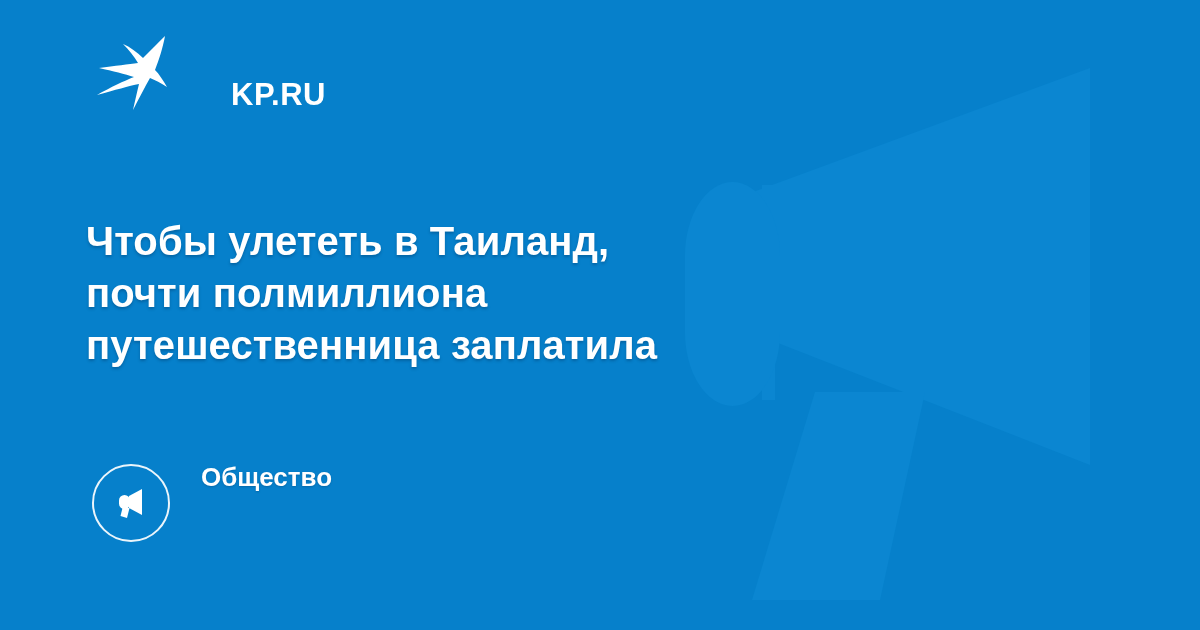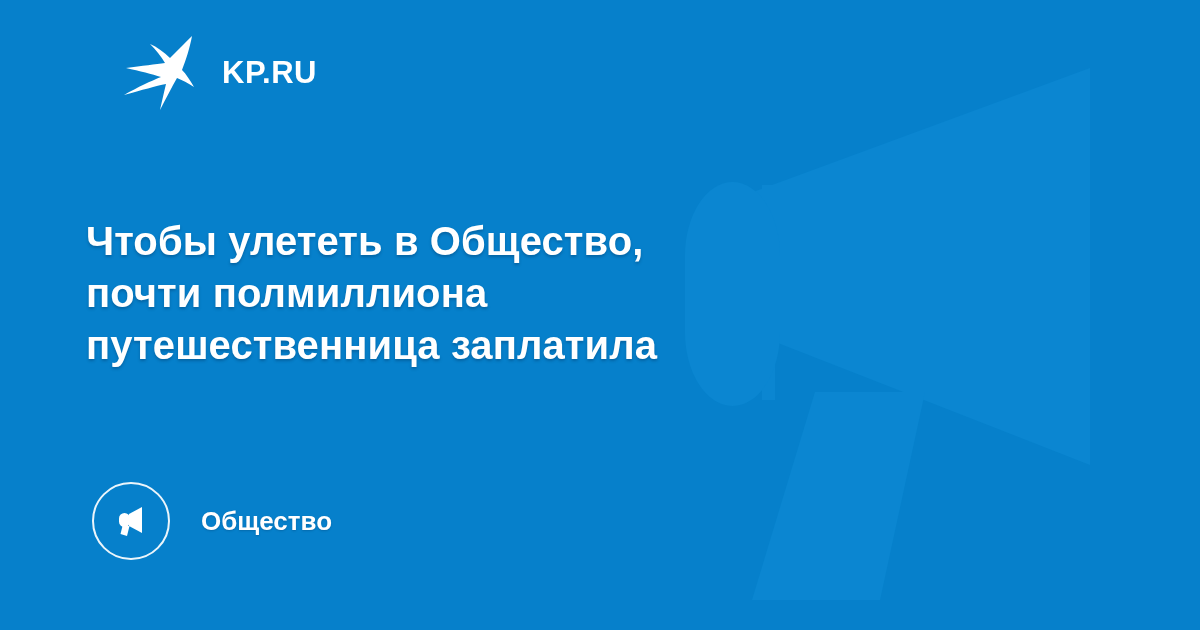--- a/index.html
+++ b/index.html
@@ -29,25 +29,26 @@
     left: 0;
     top: 0;
     width: 1200px;
     height: 630px;
     pointer-events: none;
   }
 
   
   .brand {
     position: absolute;
-    left: 120px;
+    left: 93px;
     top: 34px;
     display: flex;
-    align-items: center;
+    align-items: flex-end;
     height: 76px;
+    gap: 36px;
   }
   .brand-mark {
     width: 78px;
     height: 76px;
     display: block;
     flex: 0 0 auto;
   }
   .brand-name {
     margin-left: 24px;
     color: #ffffff;
@@ -73,23 +74,22 @@
   }
   .headline-line {
     display: block;
     white-space: nowrap;
   }
 
   
   .rubric {
     position: absolute;
     left: 92px;
-    top: 482px;
+    top: 464px;
     display: flex;
-    align-items: center;
     height: 78px;
   }
   .rubric-badge {
     width: 78px;
     height: 78px;
     border-radius: 50%;
     border: 2px solid rgba(255, 255, 255, 0.92);
     box-sizing: border-box;
     display: flex;
     align-items: center;
@@ -134,21 +134,21 @@
                  C31 47 18 53 4 61 C22 56 36 52 46 50
                  C44 58 42 67 40 76 C46 64 52 53 57 44
                  C62 46 68 49 74 53 C70 46 66 40 62 36
                  C66 26 70 13 72 2 Z"></path>
       </g>
     </svg>
     <span class="brand-name">KP.RU</span>
   </div>
 
   <h1 class="headline">
-    <span class="headline-line">Чтобы улететь в Общество,</span>
+    <span class="headline-line">Чтобы улететь в Таиланд,</span>
     <span class="headline-line">почти полмиллиона</span>
     <span class="headline-line">путешественница заплатила</span>
   </h1>
 
   <div class="rubric">
     <span class="rubric-badge">
       <svg width="42" height="42" viewBox="0 0 42 42" aria-hidden="true">
         <g fill="#ffffff">
 
           <path d="M32 7 L32 33 L19 26 L19 14 Z"></path>

